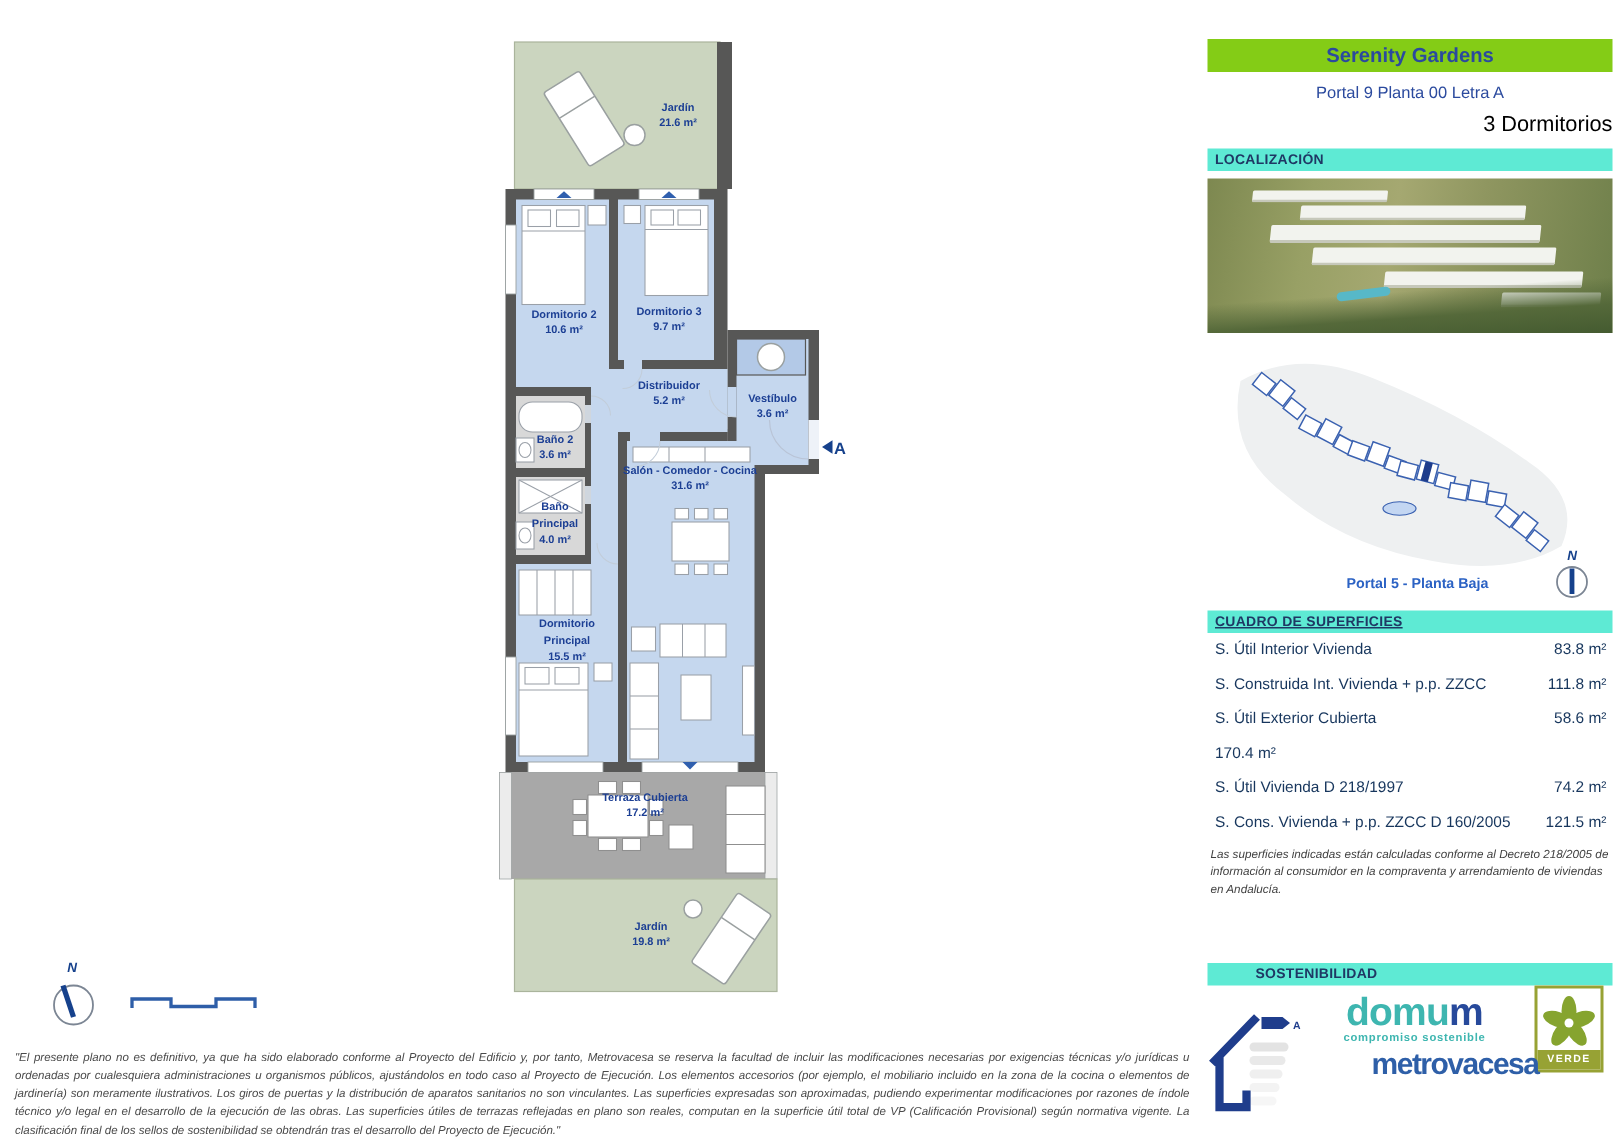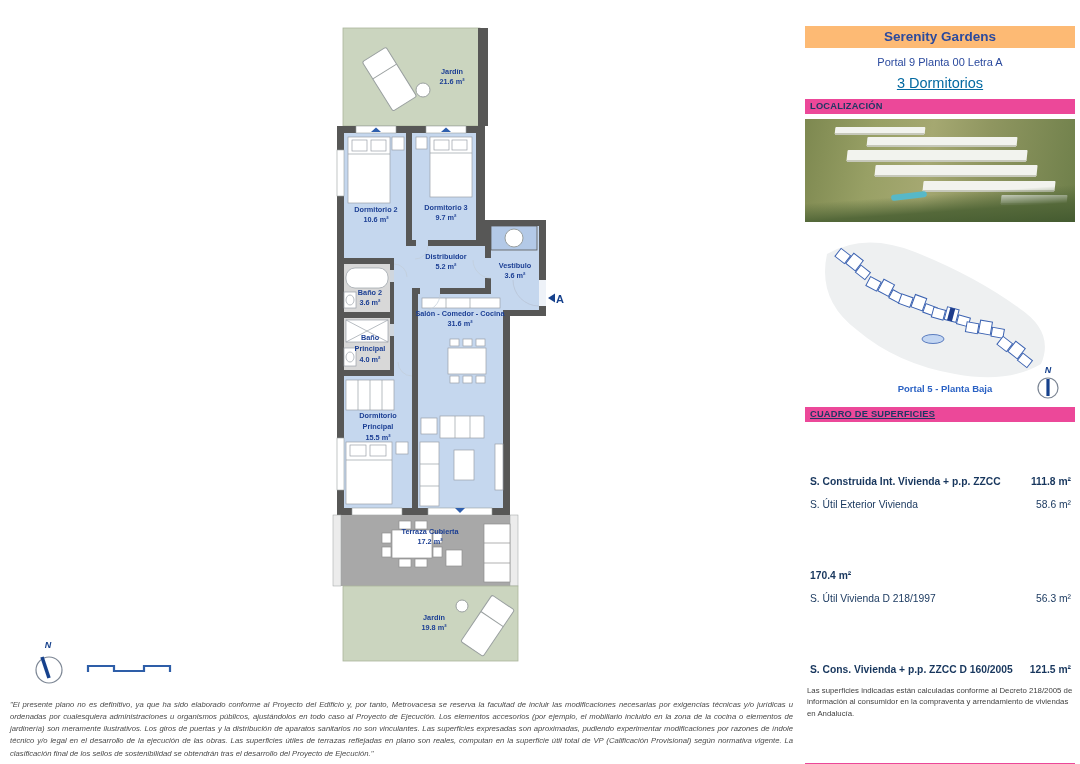--- a/index.html
+++ b/index.html
@@ -19,45 +19,45 @@
   .compass-n { font-family:"Liberation Sans",sans-serif; font-style:italic; font-weight:700; font-size:9px; fill:#16418c; text-anchor:middle; }
 
   
   .disclaimer {
     position:absolute; left:10px; top:699px; width:783px;
     font-style:italic; font-size:7.7px; color:#4a4a4a; line-height:1.58; text-align:justify;
   }
 
   
   .panel { position:absolute; left:805px; top:26px; width:270px; }
-  .title-bar { height:22px; background:#fdba74; color:#2b4a9e; font-weight:700; font-size:13.5px;
+  .title-bar { height:22px; background:#84cc16; color:#2b4a9e; font-weight:700; font-size:13.5px;
                text-align:center; line-height:22px; }
   .subtitle { margin-top:8px; text-align:center; font-size:11px; color:#2b4a9e; }
-  .unit-type { margin-top:7px; text-align:center; font-size:14.5px; color:#0369a1;text-decoration:underline; }
-  .bar { margin-top:8px; height:15px; background:#ec4899; color:#1f3864; font-size:9.3px; font-weight:700;
+  .unit-type { margin-top:7px; text-align:right; font-size:14.5px; color:#000000; }
+  .bar { margin-top:8px; height:15px; background:#5eead4; color:#1f3864; font-size:9.3px; font-weight:700;
          line-height:15px; padding-left:5px; letter-spacing:.2px; }
   .bar.tight { margin-top:3px;text-decoration:underline; }
 
   
   .photo { position:relative; margin-top:5px; height:103px; overflow:hidden;
     background:linear-gradient(100deg,#7d8850 0%,#98a065 25%,#a5a871 45%,#8f9660 65%,#6e7f4a 100%); }
   .p-bld { position:absolute; background:#f2f3ee; border-bottom:2px solid #c6c8ba; transform:skewX(-6deg); border-radius:1px; }
   .p-veg { position:absolute; left:0; bottom:0; width:100%; height:40px;
     background:linear-gradient(to top,#42592f 0%,#55693a 55%,rgba(85,105,58,0) 100%); transform:skewY(-4deg) translateY(12px); }
   .p-pool { position:absolute; left:86px; top:74px; width:36px; height:6px; background:#57b8c8; border-radius:3px; transform:rotate(-7deg); }
 
   .siteplan { display:block; margin-top:4px; }
   .site-caption { font-family:"Liberation Sans",sans-serif; font-size:9.5px; font-weight:600; fill:#2b62c4; text-anchor:middle; }
 
   
   .srow { display:flex; justify-content:space-between; align-items:center; height:23px;
           padding:0 4px 0 5px; font-size:10.3px; color:#17365d; }
-  .srow.bold { font-weight:700;margin-top:48px; }
+  .srow.bold { font-weight:400; }
   .srow .val { text-align:right; }
-  .note { font-size:7.8px; color:#3f3f3f; line-height:1.45; margin-top:4px; padding:0 2px; }
+  .note { font-style:italic; font-size:7.8px; color:#3f3f3f; line-height:1.45; margin-top:4px; padding:0 2px; }
 
   
   .bar.sost { margin-top:44px;padding-left:32px; }
   .logos { position:relative; margin-top:4px; height:88px; }
   .house-icon { position:absolute; left:0; top:4px; }
   .domum { position:absolute; left:68px; top:0; width:140px; text-align:center; line-height:1; }
   .domum-word { font-size:26px; font-weight:700; letter-spacing:-.5px; color:#3eb6b0; }
   .domum-word .m2 { color:#27499b; }
   .domum-tag { margin-top:1px; font-size:7.5px; font-weight:700; letter-spacing:.5px; color:#3eb6b0; }
   .metrovacesa { position:absolute; left:60px; top:38px; width:210px; text-align:center;
@@ -325,35 +325,39 @@
       <ellipse cx="128" cy="113" rx="11" ry="4.5" fill="#c3d6f2" stroke="#3b62b1" stroke-width="0.8"></ellipse>
       <text class="site-caption" x="140" y="166">Portal 5 - Planta Baja</text>
       <g>
         <text class="compass-n" x="243" y="147">N</text>
         <circle cx="243" cy="162" r="10" fill="none" stroke="#7c8694" stroke-width="1.2"></circle>
         <line x1="243" y1="170" x2="243" y2="153" stroke="#16418c" stroke-width="3.2"></line>
       </g>
     </svg>
 
     <div class="bar tight">CUADRO DE SUPERFICIES</div>
+    <div class="srow">
+      <span>S. Útil Interior Vivienda</span>
+        <span class="val">83.8 m²</span>
+    </div>
     <div class="srow bold">
       <span>S. Construida Int. Vivienda + p.p. ZZCC</span>
         <span class="val">111.8 m²</span>
     </div>
     <div class="srow">
-      <span>S. Útil Exterior Vivienda</span>
+      <span>S. Útil Exterior Cubierta</span>
         <span class="val">58.6 m²</span>
     </div>
     <div class="srow bold">
         <span class="val">170.4 m²</span>
     </div>
 
     <div class="srow">
       <span>S. Útil Vivienda D 218/1997</span>
-        <span class="val">56.3 m²</span>
+        <span class="val">74.2 m²</span>
     </div>
     <div class="srow bold">
       <span>S. Cons. Vivienda + p.p. ZZCC D 160/2005</span>
         <span class="val">121.5 m²</span>
     </div>
     <div class="note">Las superficies indicadas están calculadas conforme al Decreto 218/2005 de información al consumidor en la compraventa y arrendamiento de viviendas en Andalucía.</div>
 
     <div class="bar sost">SOSTENIBILIDAD</div>
     <div class="logos">
 
@@ -363,20 +367,24 @@
           <rect x="28" y="39" width="24" height="6" rx="3" opacity="0.75"></rect>
           <rect x="28" y="48" width="22" height="6" rx="3" opacity="0.55"></rect>
           <rect x="28" y="57" width="20" height="6" rx="3" opacity="0.40"></rect>
           <rect x="28" y="66" width="18" height="6" rx="3" opacity="0.30"></rect>
         </g>
         <path d="M3,44 L33,13 M8,39 V73 H26 V62" fill="none" stroke="#1f3d8c" stroke-width="5.5"></path>
         <polygon points="36,13 50,13 55,17 50,21 36,21" fill="#1f3d8c"></polygon>
         <text x="57" y="21" font-size="7" font-weight="700" fill="#1f3d8c">A</text>
       </svg>
 
+      <div class="domum">
+        <div class="domum-word"><span>domu</span><span class="m2">m</span></div>
+        <div class="domum-tag">compromiso sostenible</div>
+      </div>
 
       <div class="verde-badge">
         <svg width="42" height="40" viewBox="0 0 42 40" style="display:block;margin:2px auto 0;">
           <g transform="translate(21,21)" fill="#86a42f">
             <ellipse rx="5" ry="10" transform="rotate(0) translate(0,-8)"></ellipse>
             <ellipse rx="5" ry="10" transform="rotate(72) translate(0,-8)"></ellipse>
             <ellipse rx="5" ry="10" transform="rotate(144) translate(0,-8)"></ellipse>
             <ellipse rx="5" ry="10" transform="rotate(216) translate(0,-8)"></ellipse>
             <ellipse rx="5" ry="10" transform="rotate(288) translate(0,-8)"></ellipse>
             <circle r="3" fill="#ffffff"></circle>

